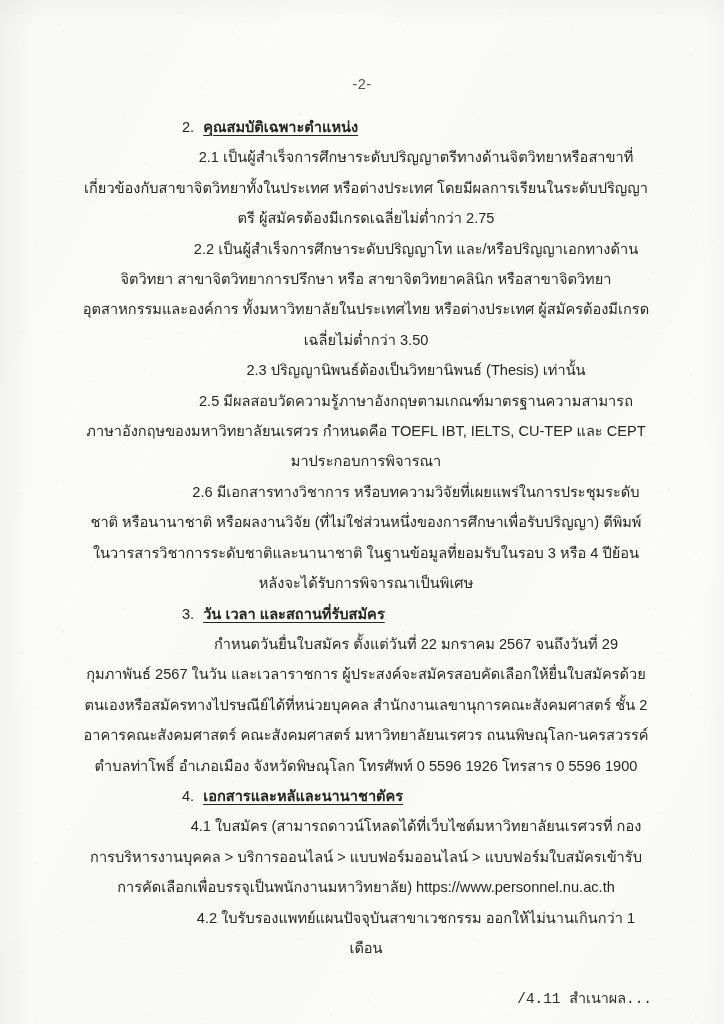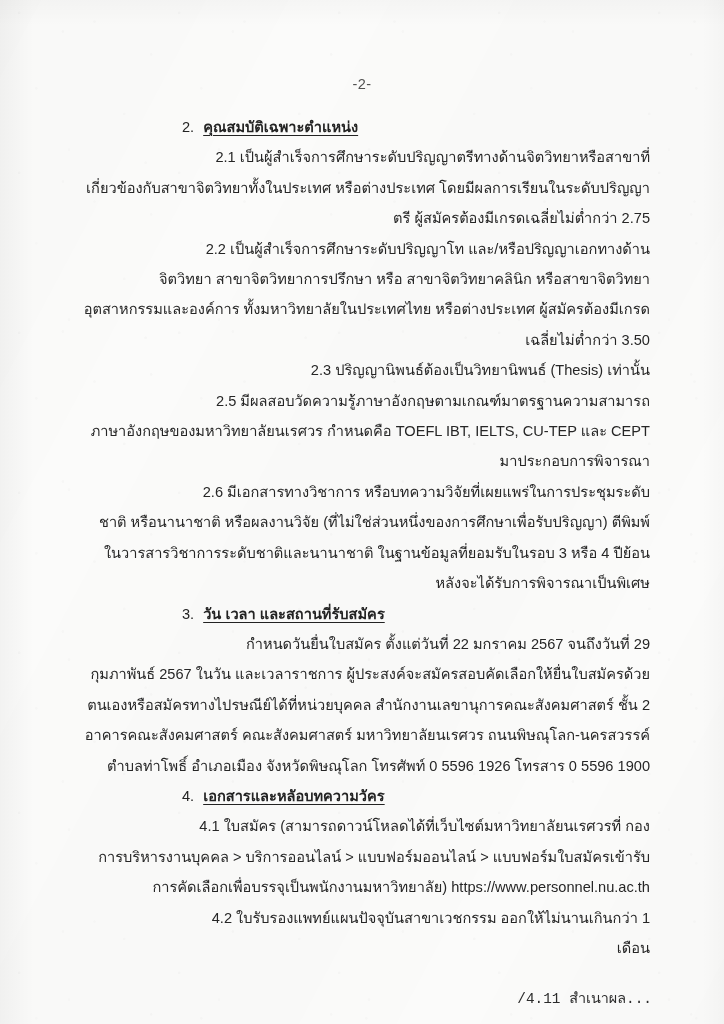--- a/index.html
+++ b/index.html
@@ -63,21 +63,21 @@
     position: absolute;
     left: 82px;
     top: 112px;
     width: 568px;
   }
   .para {
     font-size: 14.6px;
     line-height: 30.4px;
     color: #262626;
     margin: 0;
-    text-align: right;
+    text-align: center;
     white-space: pre-wrap;
     word-break: break-word;
   }
   .para.indent1 { text-indent: 100px; }
   .num-head {
     font-size: 14.6px;
     line-height: 30.4px;
     margin: 0;
     padding-left: 100px;
     color: #232323;
@@ -124,21 +124,21 @@
     <p class="para indent1">2.6 มีเอกสารทางวิชาการ หรือบทความวิจัยที่เผยแพร่ในการประชุมระดับชาติ หรือนานาชาติ หรือผลงานวิจัย (ที่ไม่ใช่ส่วนหนึ่งของการศึกษาเพื่อรับปริญญา) ตีพิมพ์ในวารสารวิชาการระดับชาติและนานาชาติ ในฐานข้อมูลที่ยอมรับในรอบ 3 หรือ 4 ปีย้อนหลังจะได้รับการพิจารณาเป็นพิเศษ</p>
 
     <div class="num-head">
       <span class="idx">3.</span>
       <span class="title">วัน เวลา และสถานที่รับสมัคร</span>
     </div>
     <p class="para indent1">กำหนดวันยื่นใบสมัคร ตั้งแต่วันที่ 22 มกราคม 2567 จนถึงวันที่ 29 กุมภาพันธ์ 2567 ในวัน และเวลาราชการ ผู้ประสงค์จะสมัครสอบคัดเลือกให้ยื่นใบสมัครด้วยตนเองหรือสมัครทางไปรษณีย์ได้ที่หน่วยบุคคล สำนักงานเลขานุการคณะสังคมศาสตร์ ชั้น 2 อาคารคณะสังคมศาสตร์ คณะสังคมศาสตร์ มหาวิทยาลัยนเรศวร ถนนพิษณุโลก-นครสวรรค์ ตำบลท่าโพธิ์ อำเภอเมือง จังหวัดพิษณุโลก โทรศัพท์ 0 5596 1926 โทรสาร 0 5596 1900</p>
 
     <div class="num-head">
       <span class="idx">4.</span>
-      <span class="title">เอกสารและหลัอบทความวัคร</span>
+      <span class="title">เอกสารและหลัและนานาชาตัคร</span>
     </div>
     <p class="para indent1">4.1 ใบสมัคร (สามารถดาวน์โหลดได้ที่เว็บไซต์มหาวิทยาลัยนเรศวรที่ กองการบริหารงานบุคคล &gt; บริการออนไลน์ &gt; แบบฟอร์มออนไลน์ &gt; แบบฟอร์มใบสมัครเข้ารับการคัดเลือกเพื่อบรรจุเป็นพนักงานมหาวิทยาลัย) https://www.personnel.nu.ac.th</p>
     <p class="para indent1">4.2 ใบรับรองแพทย์แผนปัจจุบันสาขาเวชกรรม ออกให้ไม่นานเกินกว่า 1 เดือน</p>
 
   </div>
 
   <div class="tail">/4.11 สำเนาผล...</div>
 
 </div>
 

